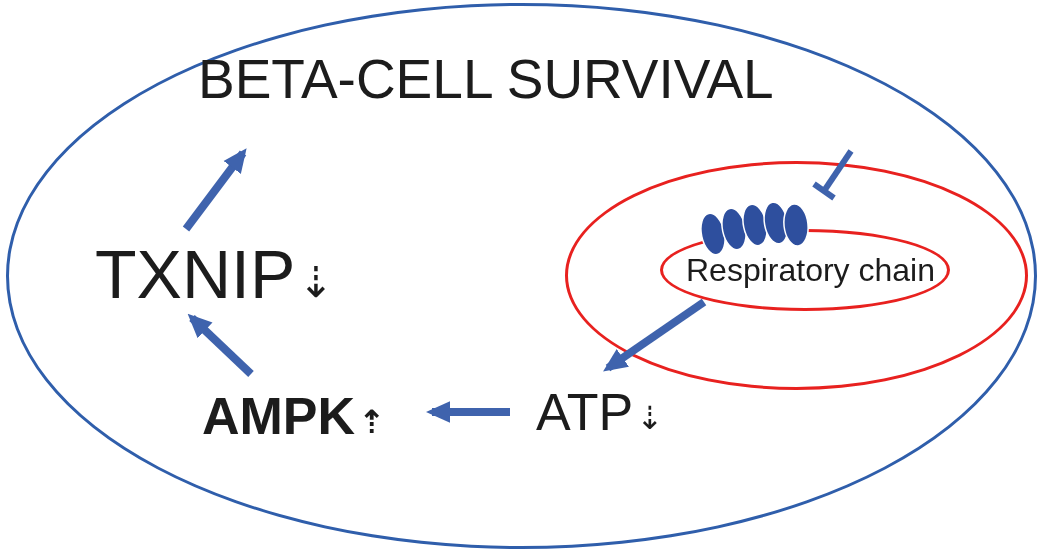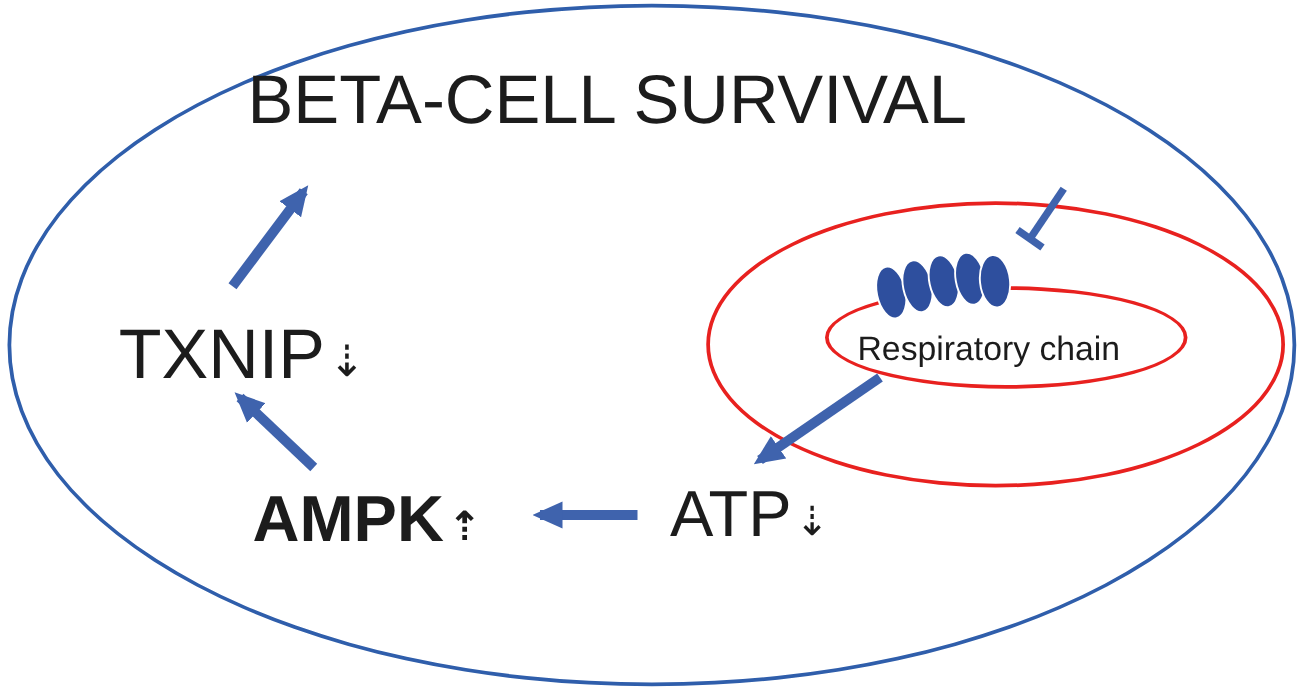--- a/index.html
+++ b/index.html
@@ -38,24 +38,24 @@
   }
   .label{
     position:absolute;
     color:var(--text);
     white-space:nowrap;
     line-height:1;
     letter-spacing:0px;
   }
   .title-label{left:198px;top:52px;font-size:55px;}
   .tki-label{left:814px;top:100px;font-size:48px;}
-  .txnip-label{left:95px;top:240px;font-size:56px;margin-top:15px;}
+  .txnip-label{left:95px;top:240px;font-size:68px;}
   .ampk-label{left:202px;top:390px;font-size:52px;font-weight:bold;}
   .atp-label{left:536px;top:386px;font-size:52px;}
-  .resp-label{left:686px;top:266px;font-size:27px;}
+  .resp-label{left:686px;top:254px;font-size:32px;}
   .dash-arrow{
     font-family:"DejaVu Sans",sans-serif;
     font-size:0.62em;
     margin-left:3px;
     position:relative;
     top:-1px;
   }
   .arrow-line{stroke:var(--arrow);}
   .bead{fill:var(--bead-fill);stroke:#ffffff;stroke-width:1.5;}
   #ah path{fill:var(--arrow);}

